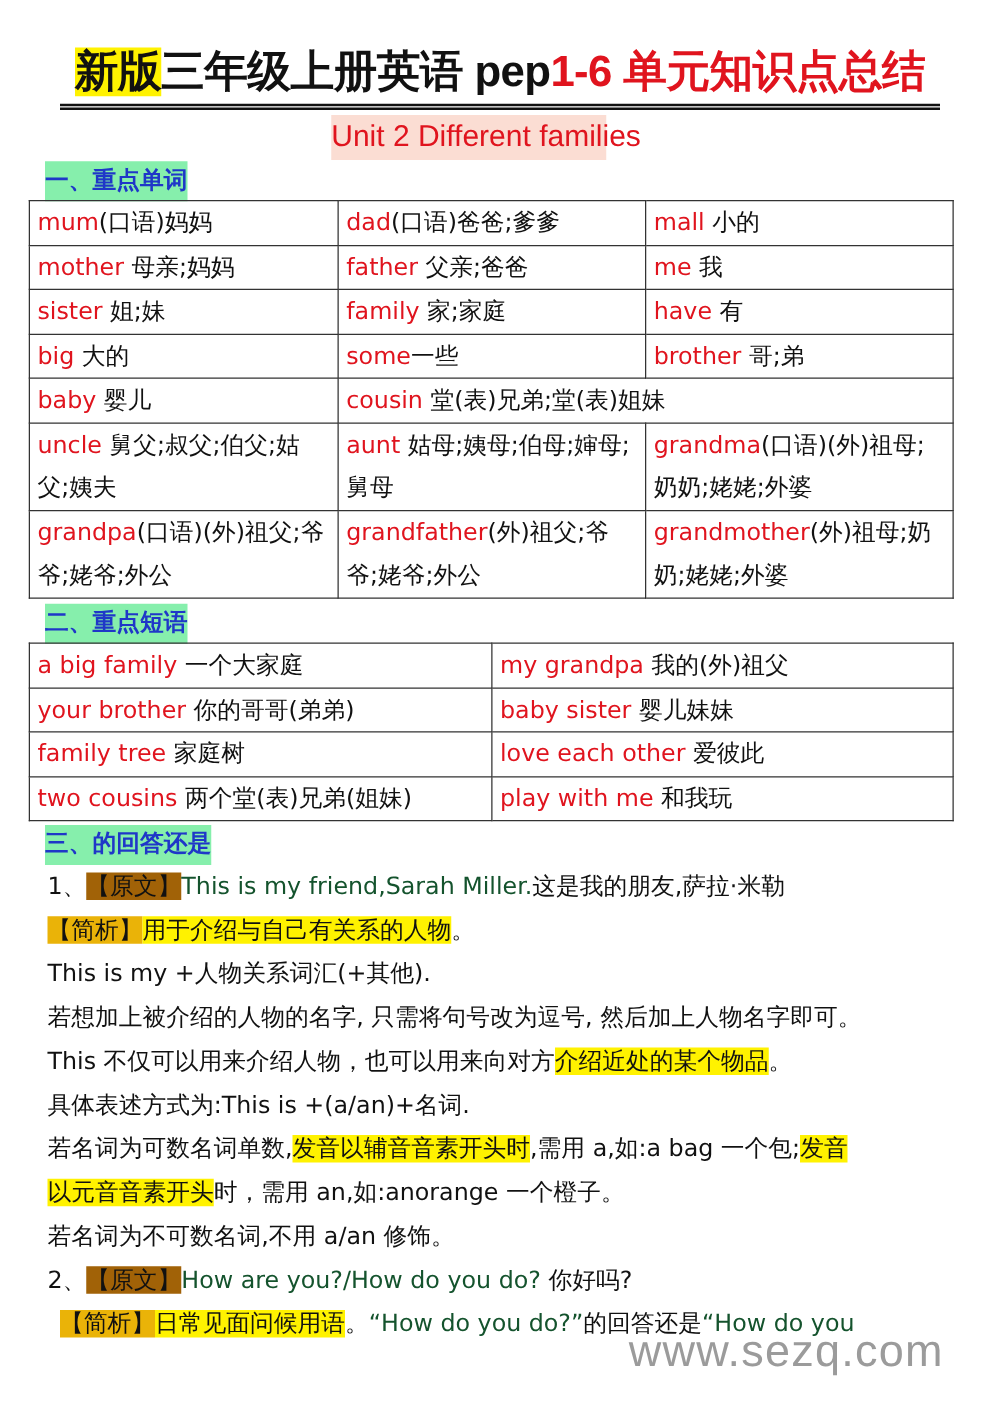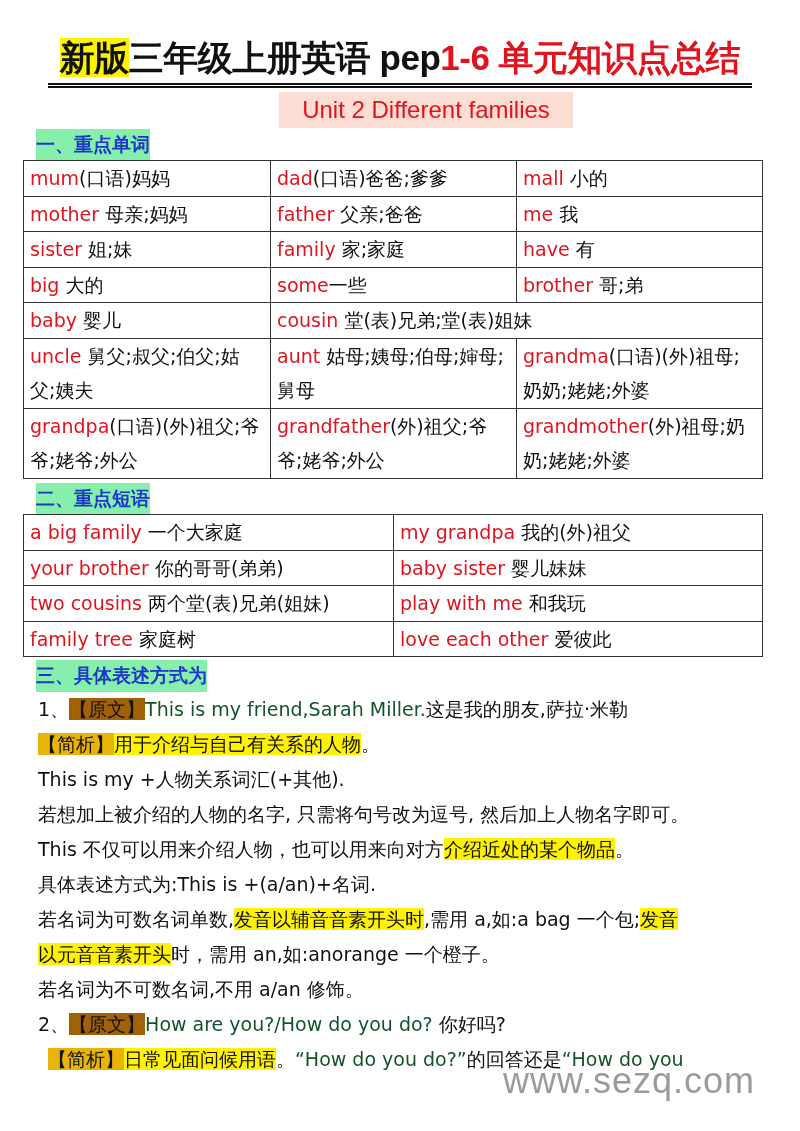--- a/index.html
+++ b/index.html
@@ -13,21 +13,21 @@
   #title {
     position: absolute; left: 48px; top: 36px; width: 704px; height: 52px;
     font-family: "Liberation Sans", sans-serif; font-weight: bold; font-size: 35px;
     line-height: 44px; white-space: nowrap; letter-spacing: -0.5px; text-align: center;
     border-bottom: 5px double #111;
   }
   #title .black { color: #111; }
   #title .red { color: #e0141e; }
 
   #unit {
-    position: absolute; left: 279px; top: 92px; width: 294px; height: 36px;
+    position: absolute; left: 265px; top: 92px; width: 220px; height: 36px;
     background: #fbddd3; color: #e0141e; text-align: center;
     font-family: "Liberation Sans", sans-serif; font-size: 24px; line-height: 36px; white-space: nowrap;
   }
 
   .section-head {
     position: absolute; left: 36px; height: 32px; padding: 0 0;
     background: #86efac; color: #1f37c8; font-weight: bold; font-size: 19px; line-height: 30px;
     white-space: nowrap;
   }
 
@@ -119,31 +119,31 @@
   <tbody>
       <tr>
     <td><span class="en">a big family</span><span>  一个大家庭</span></td>
     <td><span class="en">my grandpa</span><span>  我的(外)祖父</span></td>
   </tr>
   <tr>
     <td><span class="en">your brother</span><span>  你的哥哥(弟弟)</span></td>
     <td><span class="en">baby sister</span><span>  婴儿妹妹</span></td>
   </tr>
   <tr>
+    <td><span class="en">family tree</span><span>  家庭树</span></td>
+    <td><span class="en">love each other</span><span>  爱彼此</span></td>
+  </tr>
+  <tr>
     <td><span class="en">two cousins</span><span>  两个堂(表)兄弟(姐妹)</span></td>
     <td><span class="en">play with me</span><span>  和我玩</span></td>
-  </tr>
-  <tr>
-    <td><span class="en">family tree</span><span>  家庭树</span></td>
-    <td><span class="en">love each other</span><span>  爱彼此</span></td>
   </tr>
 </tbody>
   </table>
 
-<div class="section-head" style="top:660px;">三、具体表述方式为</div>
+<div class="section-head" style="top:660px;">三、的回答还是</div>
 
 <div class="line" style="top:694px;">
   <span>1、</span><span class="hl-pink">【原文】</span><span class="red">This is my friend,Sarah Miller.</span><span>这是我的朋友,萨拉·米勒</span>
 </div>
 <div class="line" style="top:729px;">
   <span class="hl-green">【简析】</span><span class="hl-yellow">用于介绍与自己有关系的人物</span><span>。</span>
 </div>
 <div class="line" style="top:764px;">This is my +人物关系词汇(+其他).</div>
 <div class="line" style="top:799px;">若想加上被介绍的人物的名字, 只需将句号改为逗号, 然后加上人物名字即可。</div>
 <div class="line" style="top:834px;">

